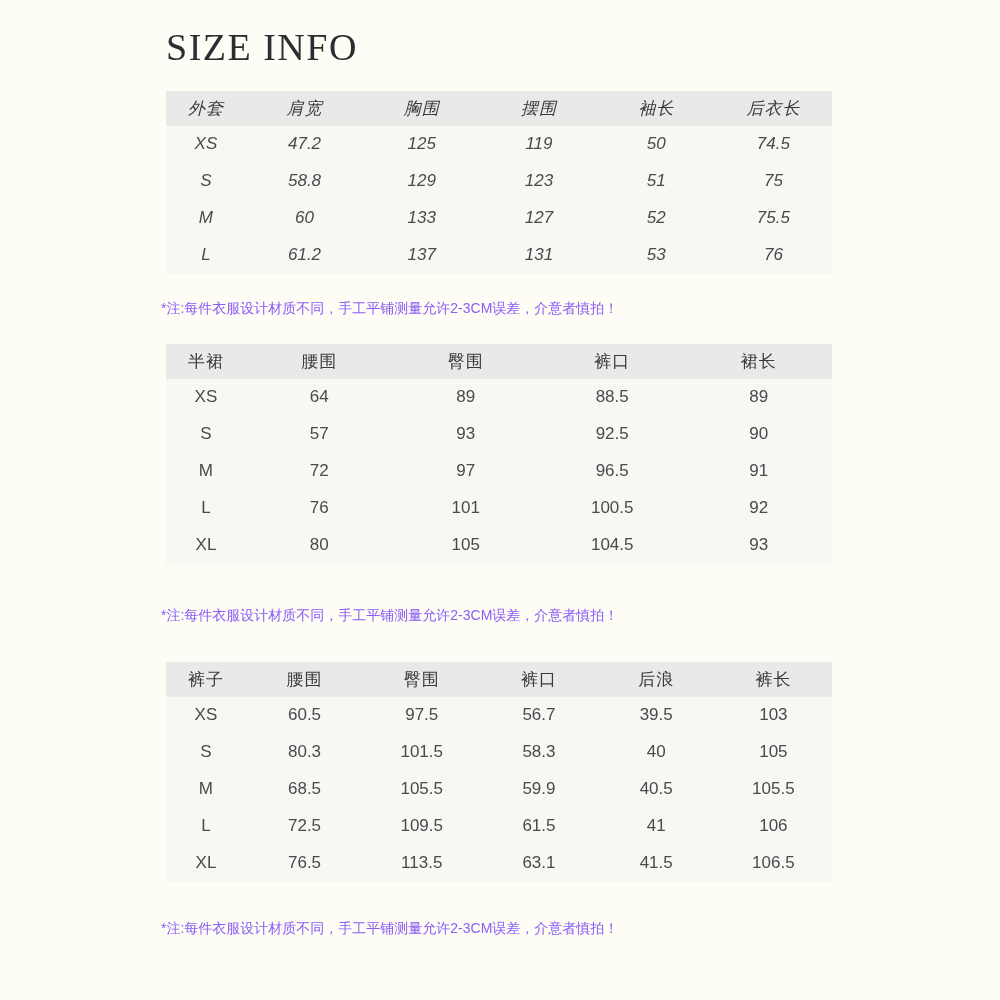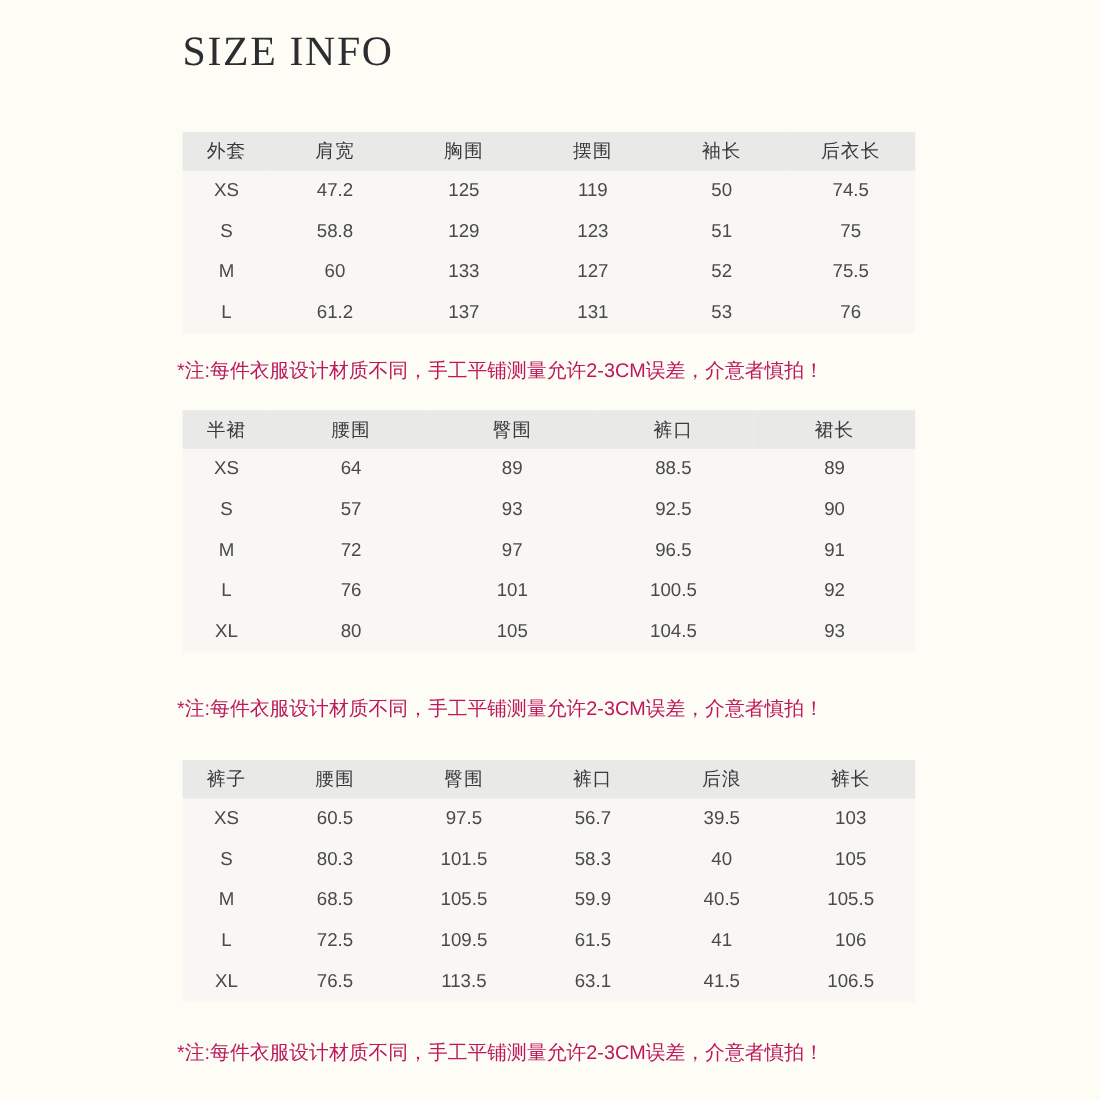--- a/index.html
+++ b/index.html
@@ -43,26 +43,26 @@
     color: #3a3a3c;
     text-align: center;
     letter-spacing: 1px;
   }
   table.size-table tbody td {
     height: 37px;
     text-align: center;
     font-size: 17px;
     color: #4a4a4c;
   }
-  .t1 { margin-top: 52px; }
+  .t1 { margin-top: 23px; font-style: italic; }
   .t2 { margin-top: 25px; }
   .t3 { margin-top: 36px; }
   .note {
-    font-size: 18px;
-    color: #be185d;
+    font-size: 14px;
+    color: #8b5cf6;
     line-height: 21px;
     margin-left: -5px;
   }
   .n1 { margin-top: 24px; }
   .n2 { margin-top: 41px; }
   .n3 { margin-top: 36px; }
   col.c-size { width: 12%; }
 </style>
 </head>
 <body>

